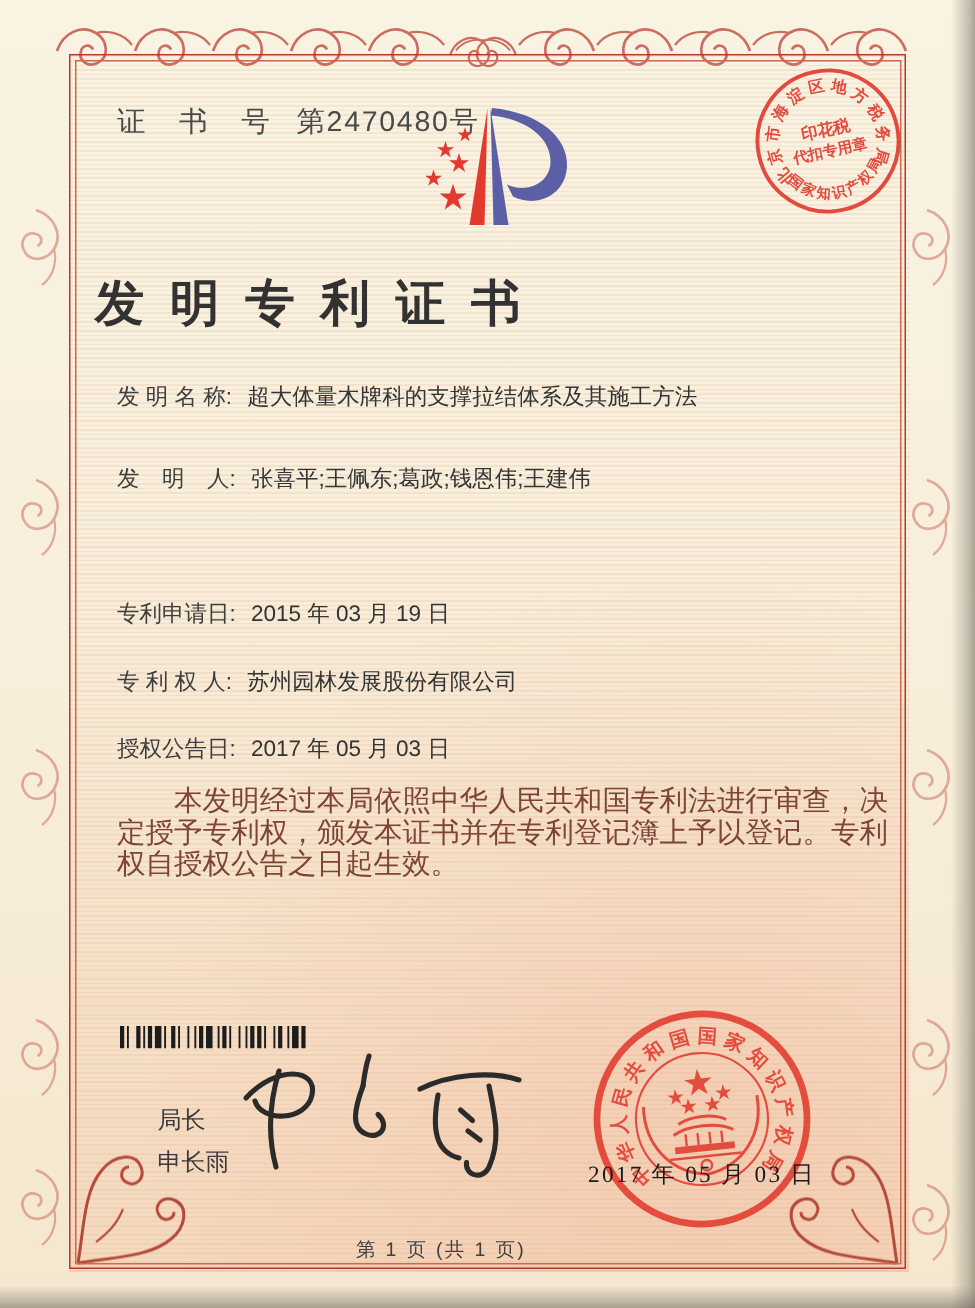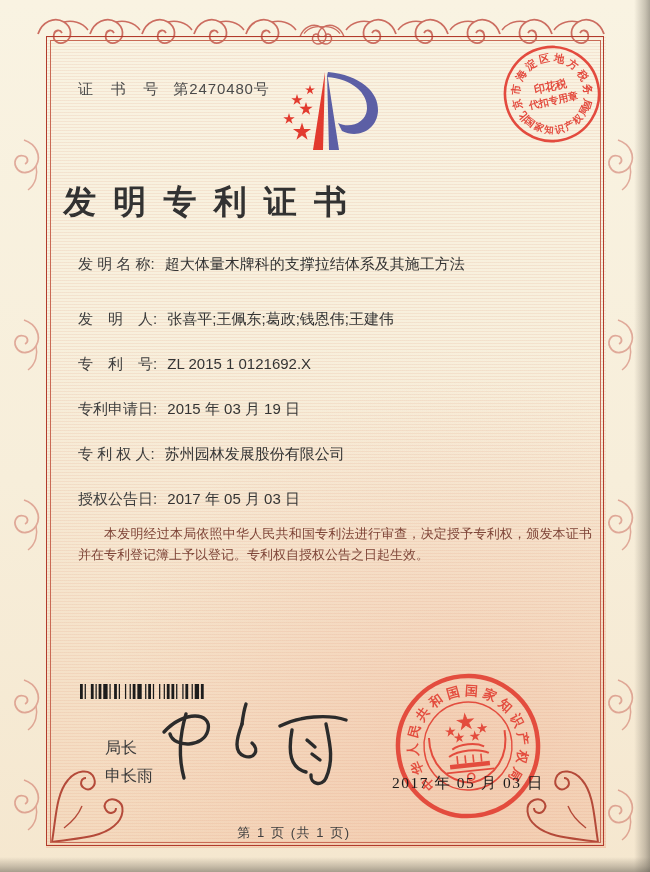--- a/index.html
+++ b/index.html
@@ -14,39 +14,39 @@
   .texture{position:absolute;left:46px;top:36px;width:560px;height:812px;pointer-events:none;
     background:
       radial-gradient(circle at 75% 88%, rgba(238,160,130,0.25), rgba(238,160,130,0) 45%),
       linear-gradient(180deg, rgba(244,196,160,0) 38%, rgba(240,176,138,0.26) 100%),
       repeating-linear-gradient(0deg, rgba(214,130,100,0.13) 0 1px, rgba(0,0,0,0) 1px 3px);}
   .deco{position:absolute;left:0;top:0;width:650px;height:872px;pointer-events:none;}
   .frame{position:absolute;left:46px;top:36px;width:556px;height:808px;
     border:1.8px solid var(--accent-red);}
   .frame::after{content:"";position:absolute;left:2.5px;top:2.5px;right:2.5px;bottom:2.5px;
     border:1px solid #c96a55;}
-  .cert-no{position:absolute;left:78px;top:80px;font-size:15px;color:#4a4a4a;}
+  .cert-no{position:absolute;left:78px;top:68px;font-size:19px;color:#4a4a4a;}
   .cert-no .lbl{letter-spacing:0.45em;}
   .cert-no .val{margin-left:4px;letter-spacing:0.06em;}
   .logo{position:absolute;left:252px;top:62px;width:146px;height:112px;}
   .tax-stamp{position:absolute;left:494px;top:40px;width:116px;height:112px;opacity:0.88;}
   .stamp-ring{fill:none;stroke:var(--seal-red);stroke-width:2.6;}
   .stamp-text text, .seal-arc text{fill:var(--seal-red);font-weight:bold;
     font-family:"Liberation Serif","DejaVu Serif",serif;}
   .stamp-center1{fill:var(--seal-red);font-size:11px;font-weight:bold;}
   .stamp-center2{fill:var(--seal-red);font-size:10px;font-weight:bold;}
   .title{position:absolute;left:46px;width:556px;top:180px;text-align:left;
     font-family:"Liberation Serif","DejaVu Serif",serif;font-weight:bold;
     font-size:33px;color:#323232;letter-spacing:0.52em;text-indent:0.52em;}
   .field{position:absolute;left:78px;width:516px;font-size:15px;white-space:nowrap;}
   .flabel{color:#3d3d3d;}
   .fvalue{color:#343434;margin-left:6px;}
   .paras{position:absolute;left:78px;top:524px;width:514px;}
-  .bp{margin:0;text-indent:2em;text-align:justify;font-size:13px;line-height:21px;
-    color:var(--body-ink);font-family:Liberation Mono, monospace;}
+  .bp{margin:0;text-indent:2em;text-align:justify;font-size:19px;line-height:21px;
+    color:var(--body-ink);font-family:Liberation Sans, sans-serif;}
   .barcode{position:absolute;left:80px;top:684px;width:172px;height:15px;}
   .director{position:absolute;left:84px;top:734px;font-size:16px;color:#3b3b3b;line-height:28px;margin-left:21px;}
   .signature{position:absolute;left:150px;top:690px;width:210px;height:110px;}
   .signature path{stroke:#2b2b2b;stroke-width:3.4;fill:none;stroke-linecap:round;stroke-linejoin:round;}
   .office-seal{position:absolute;left:386px;top:664px;width:164px;height:164px;opacity:0.84;}
   .seal-ring{fill:none;stroke:var(--seal-red);stroke-width:4.5;}
   .seal-inner{fill:none;stroke:var(--seal-red);stroke-width:1.4;}
   .emblem{stroke:var(--seal-red);}
   .seal-date{position:absolute;left:392px;top:773px;font-size:15.5px;color:#1c1c1c;
     letter-spacing:1.5px;z-index:5;font-family:"Liberation Serif","DejaVu Serif",serif;}
@@ -163,24 +163,20 @@
 
   <div class="title">发明专利证书</div>
 
   <div class="field" style="top:255px">
     <span class="flabel">发 明 名 称:</span>
     <span class="fvalue">超大体量木牌科的支撑拉结体系及其施工方法</span>
   </div>
   <div class="field" style="top:310px">
     <span class="flabel">发　明　人:</span>
     <span class="fvalue">张喜平;王佩东;葛政;钱恩伟;王建伟</span>
-  </div>
-  <div class="field" style="top:355px">
-    <span class="flabel">专　利　号:</span>
-    <span class="fvalue">ZL 2015 1 0121692.X</span>
   </div>
   <div class="field" style="top:400px">
     <span class="flabel">专利申请日:</span>
     <span class="fvalue">2015 年 03 月 19 日</span>
   </div>
   <div class="field" style="top:445px">
     <span class="flabel">专 利 权 人:</span>
     <span class="fvalue">苏州园林发展股份有限公司</span>
   </div>
   <div class="field" style="top:490px">

